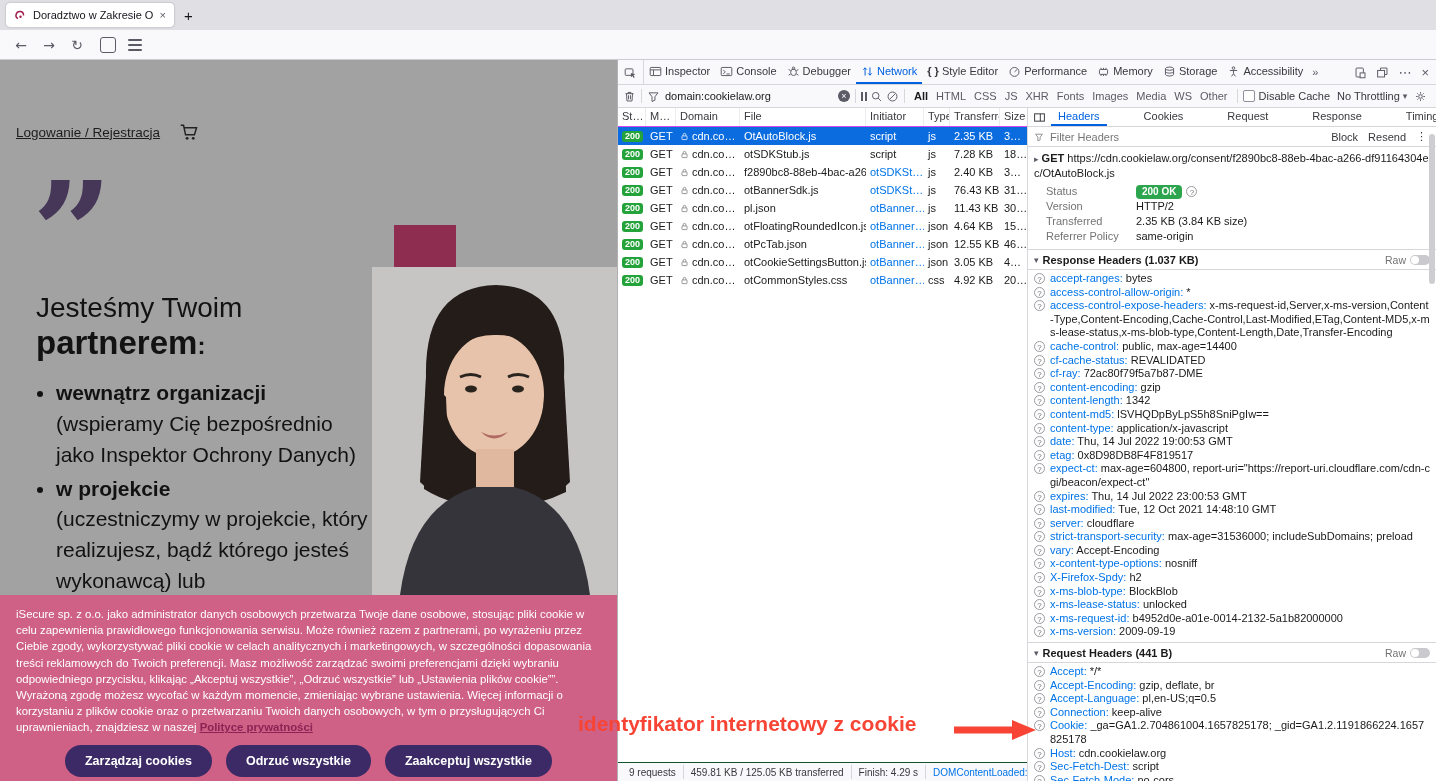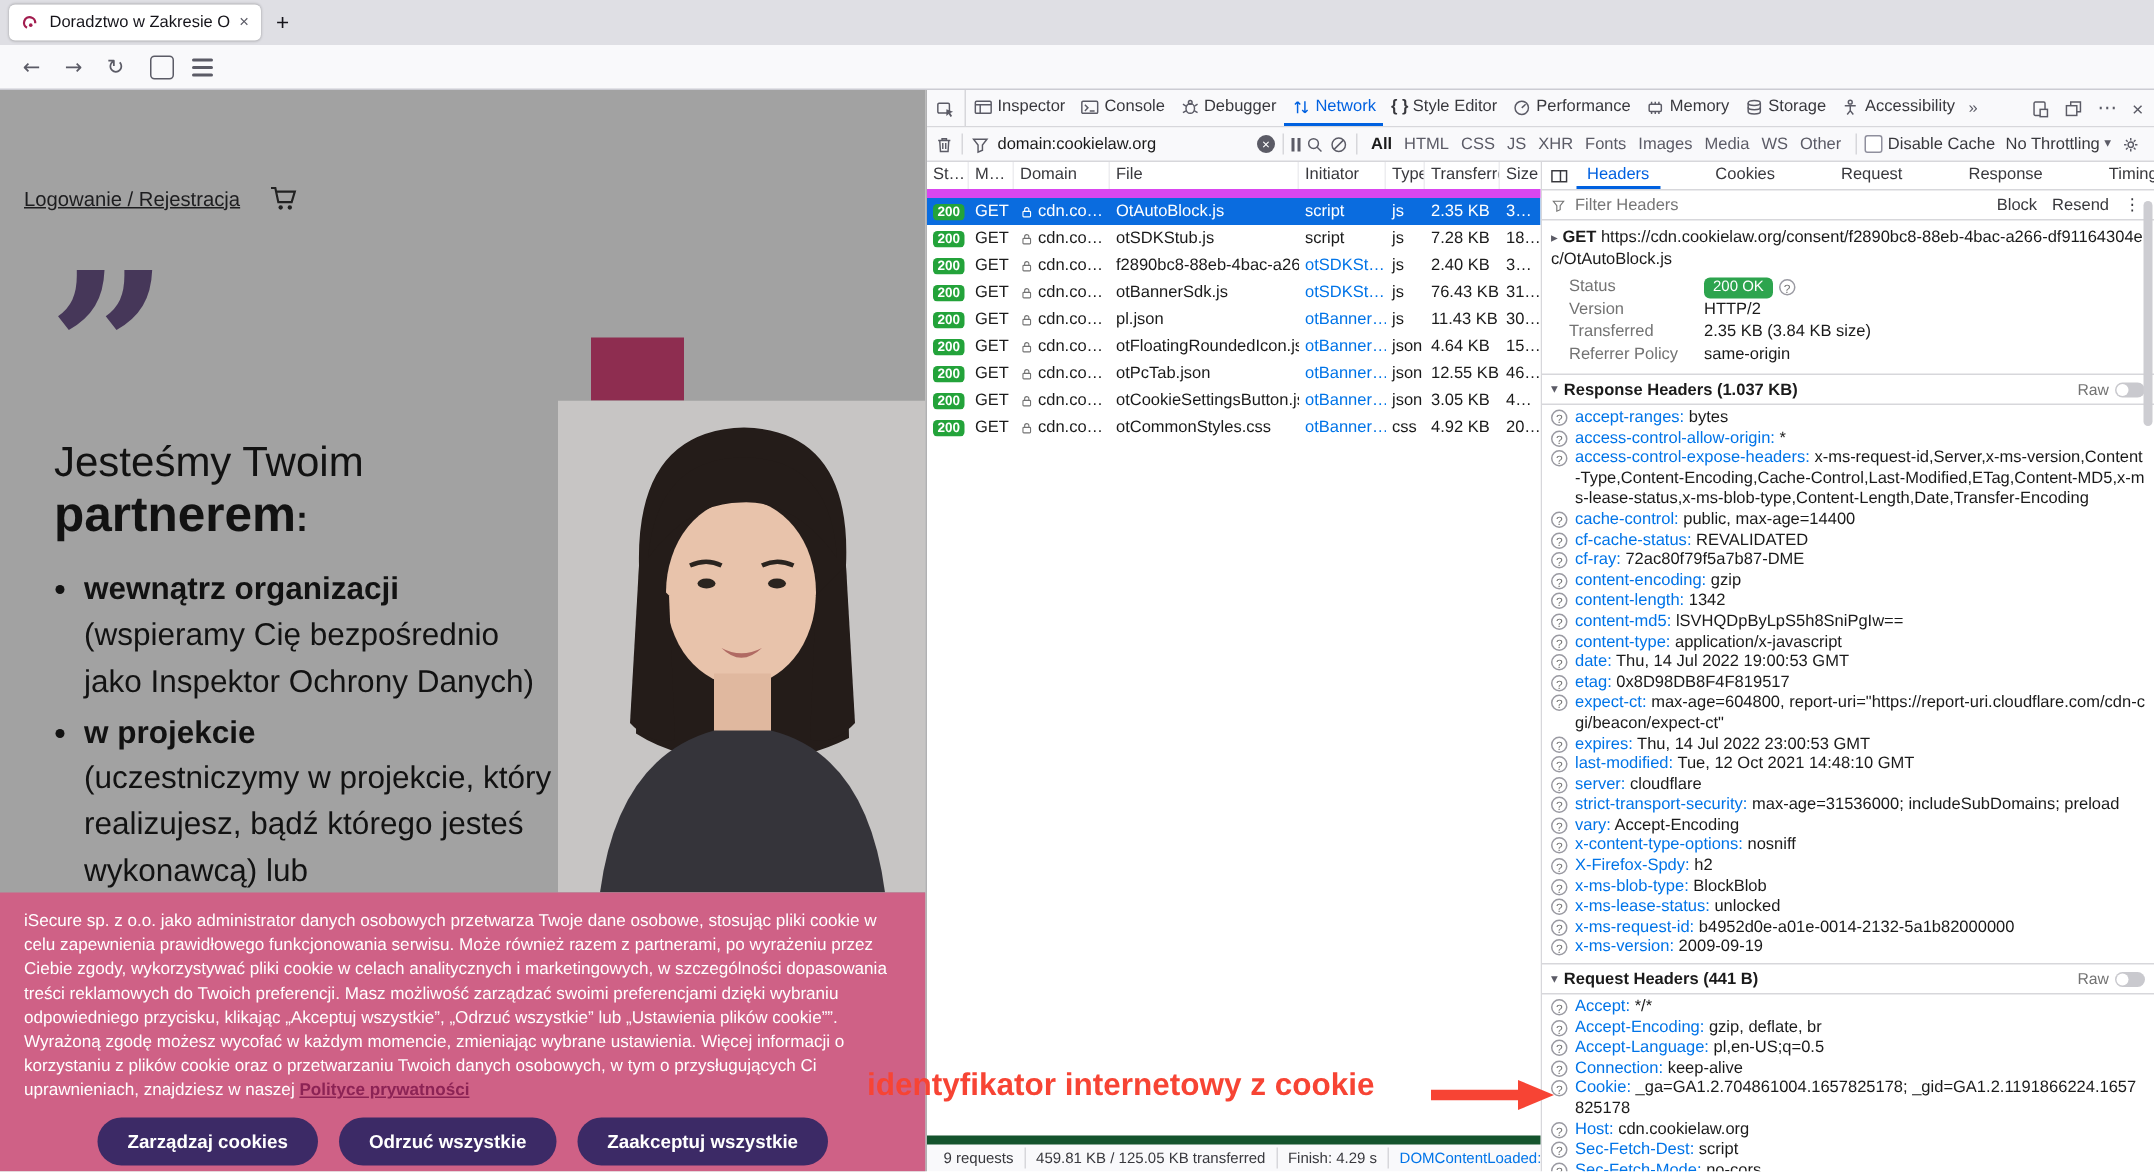--- a/index.html
+++ b/index.html
@@ -81,53 +81,53 @@
   .pause-ic{display:inline-flex;gap:2px;}
   .pause-ic i{width:2px;height:9px;background:#5b5b66;}
   .type-filter{padding:1px 4px;color:#5b5b66;white-space:nowrap;}
   .type-filter[data-variant="active"]{color:#1a1a1a;font-weight:700;}
   .cache-check{display:flex;align-items:center;gap:4px;white-space:nowrap;color:#38383d;}
   .checkbox{width:10px;height:10px;border:1px solid #8f8f9d;border-radius:2px;background:#fff;}
   .throttle{display:flex;align-items:center;gap:3px;color:#38383d;white-space:nowrap;padding:0 4px;}
 
   .dt-main{flex:1;display:flex;min-height:0;}
   .net-list{width:409px;flex:none;display:flex;flex-direction:column;border-right:1px solid #d7d7db;min-height:0;}
-  .net-cols{height:18px;display:flex;border-bottom:6px solid #d946ef;font-size:11px;color:#38383d;background:#fff;flex:none;}
+  .net-cols{height:18px;display:flex;border-bottom:1px solid #d946ef;font-size:11px;color:#38383d;background:#fff;flex:none;}
   .ncol{padding:2px 4px;border-right:1px solid #ededf0;box-sizing:border-box;overflow:hidden;white-space:nowrap;flex:none;}
   .w-st{width:28px}.w-m{width:30px}.w-dom{width:64px}.w-file{width:126px}.w-init{width:58px}.w-type{width:26px}.w-trans{width:50px}.w-size{flex:1;border-right:none;}
   .net-rows{flex:1;overflow:hidden;font-size:11px;background:#fff;}
   .net-row{display:flex;height:18px;align-items:center;}
   .net-row[data-variant="selected"]{background:#0a6cdf;color:#fff;}
   .net-row[data-variant="selected"] .c-init{color:#fff;}
   .cell{padding:0 4px;overflow:hidden;white-space:nowrap;box-sizing:border-box;display:flex;align-items:center;gap:3px;flex:none;}
   .c-st{width:28px}.c-m{width:30px}.c-dom{width:64px}.c-file{width:126px}.c-init{width:58px;color:#1a1a1a;}
   .c-type{width:26px}.c-trans{width:50px}.c-size{flex:1}
   .c-init[data-variant="link"]{color:#0074e8;}
   .status-badge{background:#23a33a;color:#fff;border-radius:3px;font-size:9px;font-weight:700;padding:1px 3px;line-height:1;}
   .lock-mini{width:9px;height:9px;fill:none;stroke:currentColor;stroke-width:1.3;flex:none;color:#737373;}
   .net-row[data-variant="selected"] .lock-mini{color:#fff;}
-  .net-statusbar{height:18px;border-top:6px solid #14532d;background:#f9f9fb;display:flex;align-items:center;gap:5px;
+  .net-statusbar{height:18px;border-top:1px solid #14532d;background:#f9f9fb;display:flex;align-items:center;gap:5px;
     font-size:10px;color:#38383d;padding:0 6px;white-space:nowrap;overflow:hidden;flex:none;}
   .dcl{color:#0074e8;}
 
   .details{flex:1;display:flex;flex-direction:column;background:#fff;min-width:0;position:relative;}
   .det-tabs{height:18px;display:flex;align-items:center;border-bottom:1px solid #d7d7db;font-size:11px;color:#38383d;flex:none;}
   .det-tab{padding:0 7px;height:100%;display:flex;align-items:center;border-bottom:2px solid transparent;box-sizing:border-box;}
   .det-tab[data-variant="active"]{color:#0061e0;border-bottom-color:#0061e0;}
   .det-filter{height:19px;display:flex;align-items:center;gap:4px;border-bottom:1px solid #d7d7db;padding:0 6px;font-size:11px;color:#737373;flex:none;}
   .det-filter input{border:none;background:transparent;outline:none;font-size:11px;flex:1;font-family:inherit;color:#737373;}
   .det-action{color:#38383d;padding:0 3px;}
   .det-body{flex:1;overflow:hidden;font-size:11px;color:#1a1a1a;}
   .req-url{padding:4px 6px 3px;line-height:14px;word-break:break-all;}
   .req-url b{font-weight:700;}
   .tri{color:#5b5b66;font-size:9px;font-family:"DejaVu Sans",sans-serif;}
   .summary{padding:1px 6px 5px 18px;}
   .sum-row{display:flex;align-items:center;gap:4px;line-height:15px;}
   .sum-label{width:86px;color:#737373;flex:none;}
-  .ok-badge{background:#2da44e;color:#fff;font-weight:400;font-size:10px;border-radius:4px;padding:1px 6px;line-height:1.2;}
+  .ok-badge{background:#2da44e;color:#fff;font-weight:700;font-size:10px;border-radius:4px;padding:1px 6px;line-height:1.2;}
   .q-icon{width:11px;height:11px;border:1px solid #9a9aa2;border-radius:50%;color:#737373;font-size:8px;line-height:11px;text-align:center;flex:none;box-sizing:border-box;}
   .sec-head{display:flex;align-items:center;height:19px;border-top:1px solid #d7d7db;border-bottom:1px solid #d7d7db;
     padding:0 6px;font-size:11px;font-weight:700;color:#1a1a1a;gap:4px;background:#fff;}
   .raw-wrap{margin-left:auto;display:flex;align-items:center;gap:4px;font-weight:400;color:#737373;font-size:10.5px;}
   .toggle{width:20px;height:10px;border-radius:5px;background:#c9c9ce;position:relative;}
   .toggle::after{content:"";position:absolute;left:1px;top:1px;width:8px;height:8px;border-radius:50%;background:#fff;}
   .hdr-list{padding:2px 0 3px;}
   .hdr{position:relative;padding:0 6px 0 22px;line-height:13.6px;word-break:break-all;}
   .hdr .q-icon{position:absolute;left:6px;top:1px;}
   .hname{color:#0074e8;}

